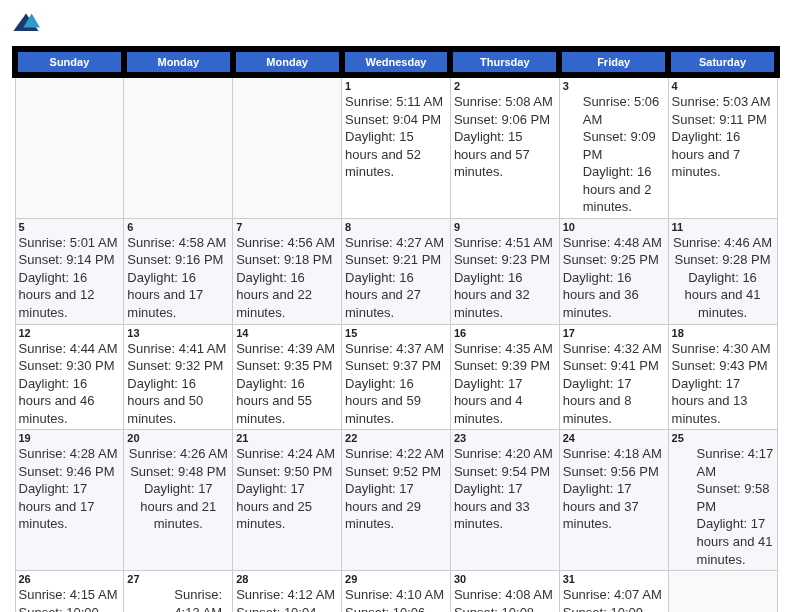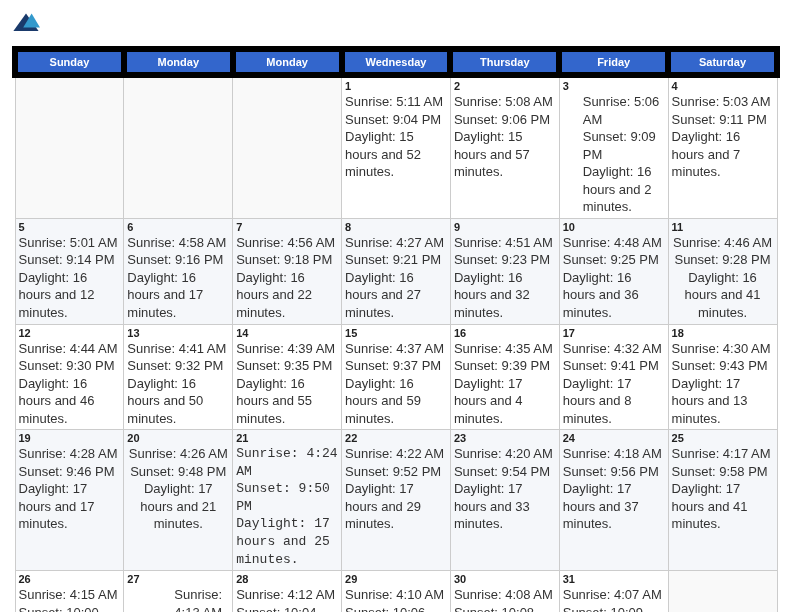--- a/index.html
+++ b/index.html
@@ -253,21 +253,21 @@
 Daylight: 17 hours and 17 minutes.</div>
           </td>
           <td>
             <div class="day-number">20</div>
             <div class="day-info" style="white-space: pre-line; text-align: center;">Sunrise: 4:26 AM
 Sunset: 9:48 PM
 Daylight: 17 hours and 21 minutes.</div>
           </td>
           <td>
             <div class="day-number">21</div>
-            <div class="day-info" style="white-space: pre-line; font-family: Liberation Mono, monospace;">Sunrise: 4:24 AM
+            <div class="day-info" style="white-space: pre-line;">Sunrise: 4:24 AM
 Sunset: 9:50 PM
 Daylight: 17 hours and 25 minutes.</div>
           </td>
           <td>
             <div class="day-number">22</div>
             <div class="day-info" style="white-space: pre-line;">Sunrise: 4:22 AM
 Sunset: 9:52 PM
 Daylight: 17 hours and 29 minutes.</div>
           </td>
           <td>
@@ -277,21 +277,21 @@
 Daylight: 17 hours and 33 minutes.</div>
           </td>
           <td>
             <div class="day-number">24</div>
             <div class="day-info" style="white-space: pre-line;">Sunrise: 4:18 AM
 Sunset: 9:56 PM
 Daylight: 17 hours and 37 minutes.</div>
           </td>
           <td>
             <div class="day-number">25</div>
-            <div class="day-info" style="white-space: pre-line;">Sunrise: 4:17 AM
+            <div class="day-info" style="white-space: pre-line; margin-left: 25px;">Sunrise: 4:17 AM
 Sunset: 9:58 PM
 Daylight: 17 hours and 41 minutes.</div>
           </td>
         </tr>
         <tr>
           <td>
             <div class="day-number">26</div>
             <div class="day-info" style="white-space: pre-line;">Sunrise: 4:15 AM
 Sunset: 10:00 PM
 Daylight: 17 hours and 45 minutes.</div>

